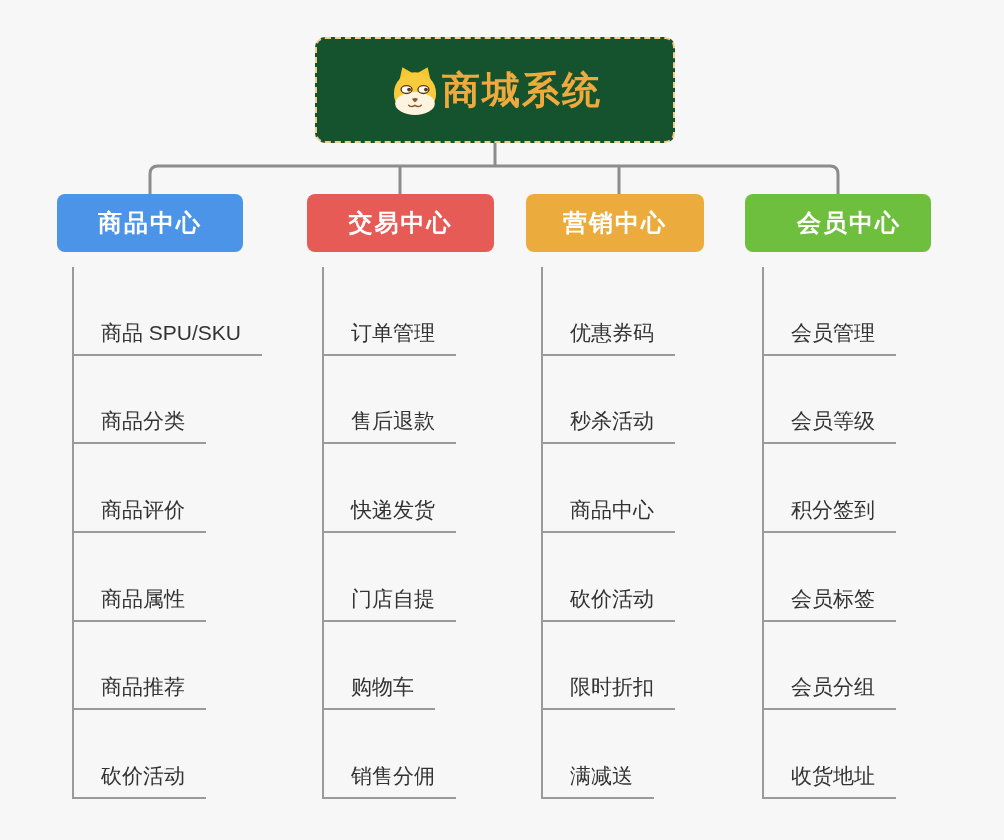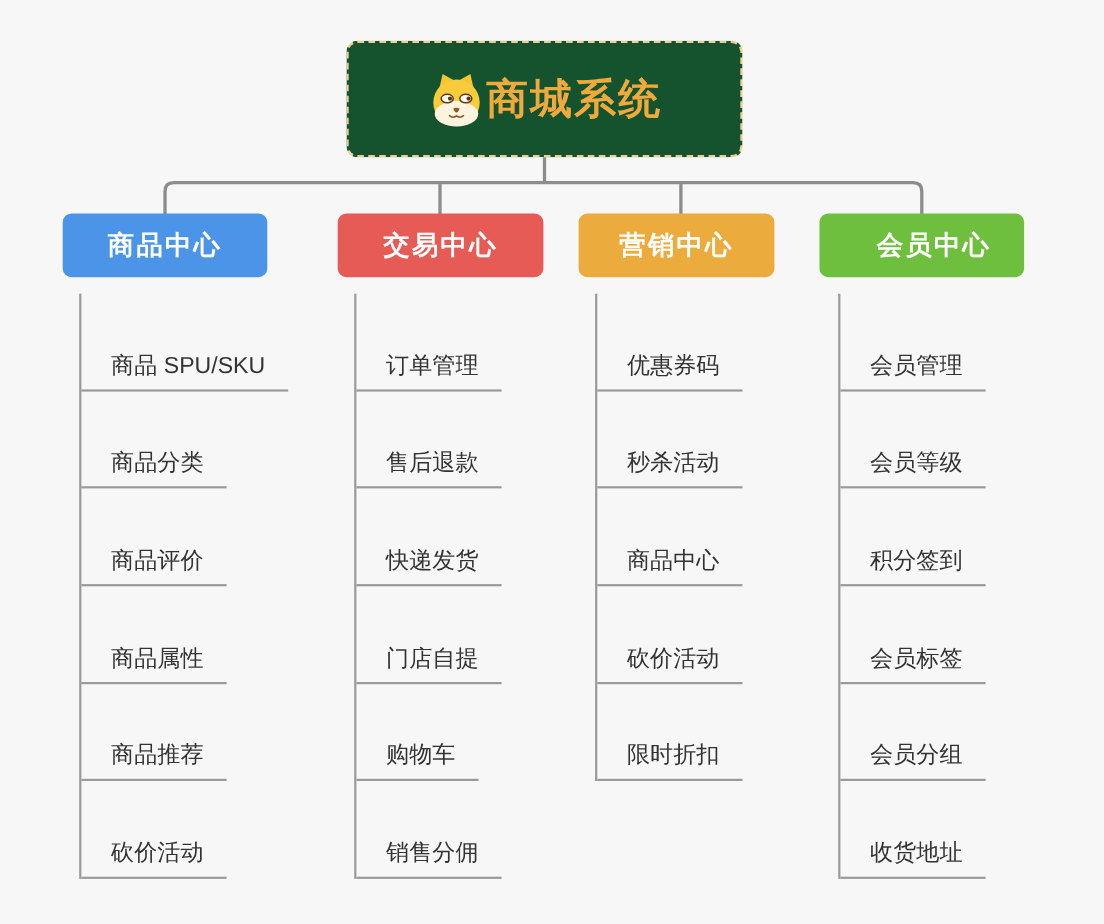--- a/index.html
+++ b/index.html
@@ -180,20 +180,23 @@
       </div>
     <div class="leaf">
         <span class="leaf-label">商品中心</span>
       </div>
     <div class="leaf">
         <span class="leaf-label">砍价活动</span>
       </div>
     <div class="leaf">
         <span class="leaf-label">限时折扣</span>
       </div>
+    <div class="leaf">
+        <span class="leaf-label">满减送</span>
+      </div>
   </div>
 
   <div class="leaf-col c3">
     <div class="leaf">
         <span class="leaf-label">会员管理</span>
       </div>
     <div class="leaf">
         <span class="leaf-label">会员等级</span>
       </div>
     <div class="leaf">

